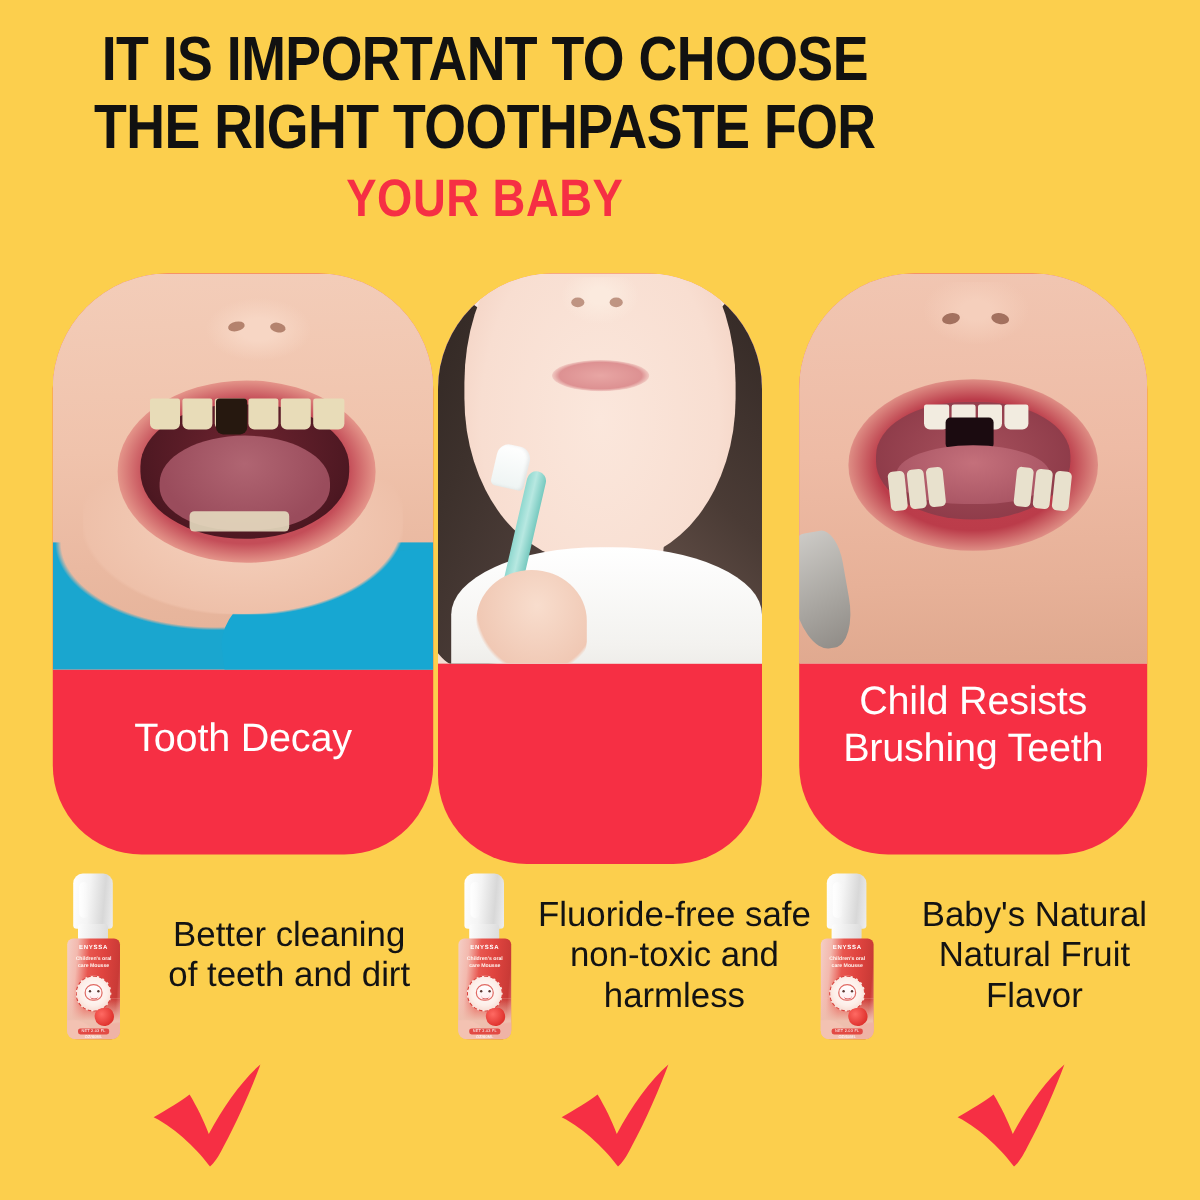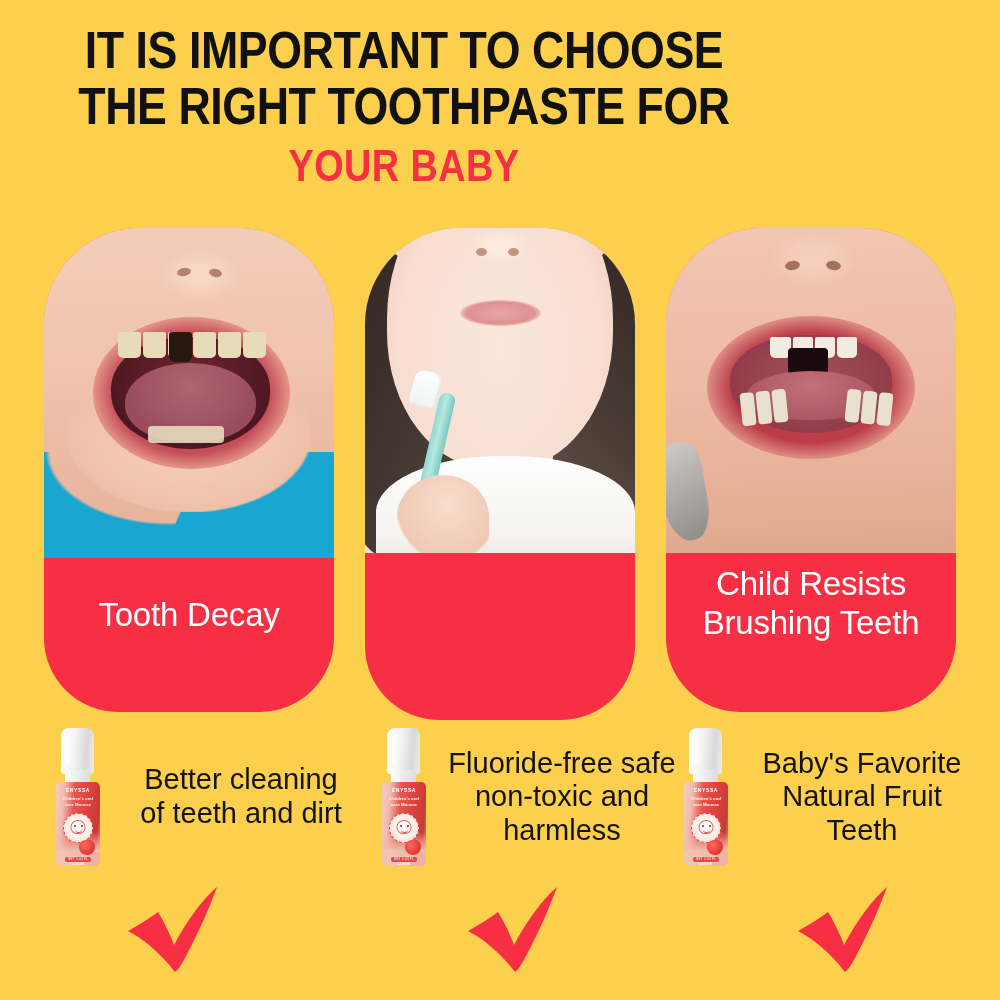--- a/index.html
+++ b/index.html
@@ -48,21 +48,21 @@
   }
   .card {
     position: absolute;
     top: 0;
     background: #F62F44;
     border-radius: 96px 96px 74px 74px;
     overflow: hidden;
     display: flex;
     flex-direction: column;
   }
-  .card-1 { left: 0px;   width: 290px; height: 484px; }
+  .card-1 { left: 0px;   width: 317px; height: 484px; }
   .card-2 { left: 321px; width: 270px; height: 492px; }
   .card-3 { left: 622px; width: 290px; height: 484px; }
 
   .photo {
     position: relative;
     width: 100%;
     overflow: hidden;
     background: #e9c7b6;
   }
   .card-1 .photo { height: 330px; }
@@ -380,21 +380,21 @@
                 <div class="bt-eyes"></div>
                 <div class="bt-smile"></div>
               </div>
           </div>
           <div class="bt-berry"></div>
           <div class="bt-foot">
               <span>NET 2.03 FL OZ/60ML</span>
             </div>
         </div>
       </div>
-      <div class="btext">Baby's Favorite Natural Fruit Teeth</div>
+      <div class="btext">Baby's Natural Natural Fruit Flavor</div>
     </div>
   </div>
 
   <div class="checks">
     <div class="check c1">
       <svg viewBox="0 0 110 90" width="110" height="90" aria-hidden="true">
         <path d="M8 47 C 20 40, 30 34, 38 28 C 44 38, 50 50, 54 61 C 66 38, 82 16, 97 3 C 90 22, 78 50, 66 72 C 62 80, 58 86, 55 88 C 46 76, 28 57, 8 47 Z" fill="#F62F44"></path>
       </svg>
     </div>
     <div class="check c2">

